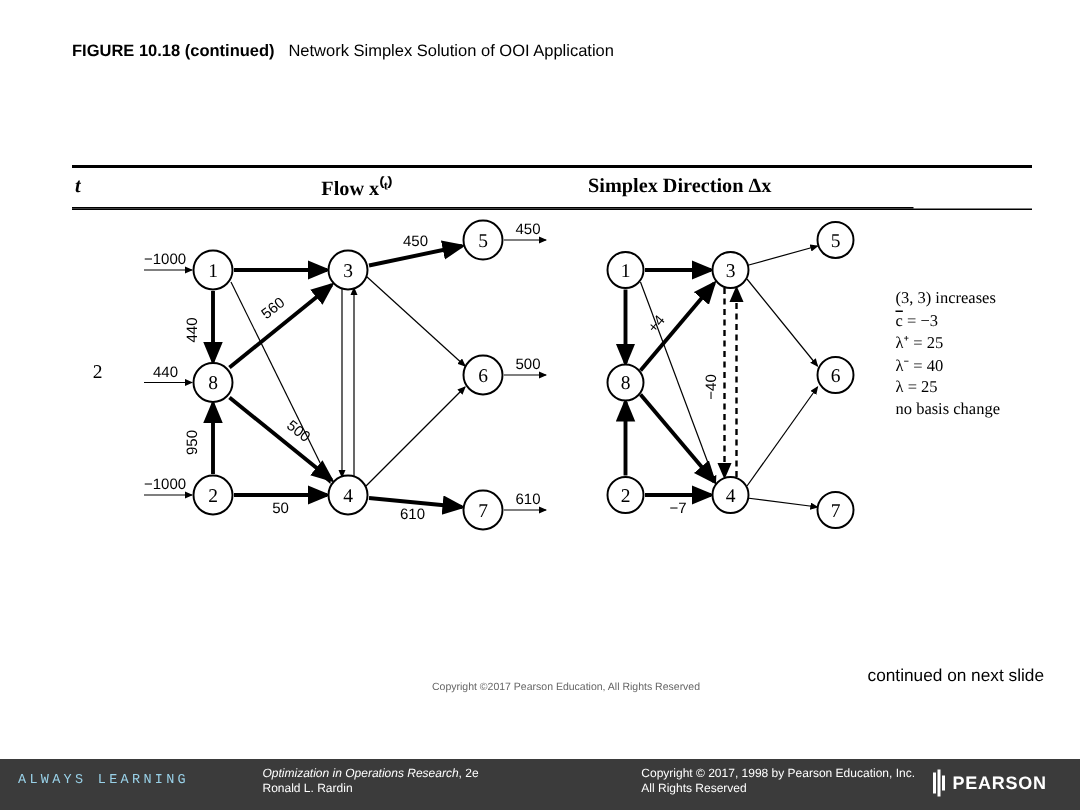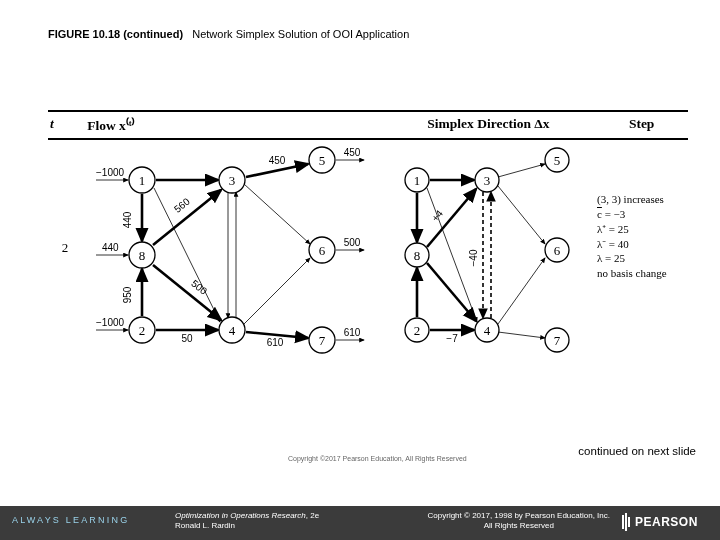--- a/index.html
+++ b/index.html
@@ -2,66 +2,65 @@
 <html><head>
 <meta charset="utf-8">
 <style>
   html,body{margin:0;padding:0;width:720px;height:540px;background:#fff;font-family:Arial,Helvetica,sans-serif;color:#000;overflow:hidden}
   .page{position:relative;width:720px;height:540px}
   .title{position:absolute;top:28px;left:48px;font-size:11px}
   .title b{font-weight:bold}
   .content{position:absolute;top:110px;left:48px;width:640px;height:300px}
   .tbl{display:flex;border-top:2px solid #000;border-bottom:1px solid #000}
   .cell-t{width:34px}
-  .cell-flow{width:300px;text-align:left}
-  .cell-dir{width:215px;text-align:center}
+  .cell-flow{width:300px;text-align:center}
+  .cell-dir{width:215px;}
   .cell-step{width:91px;text-align:center}
   .tbl .hdr{font-family:'Times New Roman',serif;font-size:13.5px;font-weight:bold;padding:4px 2px;border-bottom:1px solid #000}
   .panes{display:flex;height:220px;position:relative}
   .pane-t{width:34px;position:relative}
   .pane-flow{width:300px;position:relative}
   .pane-dir{width:215px;position:relative}
   .pane-step{width:91px;position:relative;font-family:'Times New Roman',serif;font-size:11px;line-height:1.35;padding-top:52px}
   svg{position:absolute;top:0;left:0}
   .node{fill:#fff;stroke:#000;stroke-width:1.3}
   .nlabel{font-family:'Times New Roman',serif;font-size:13px;text-anchor:middle;dominant-baseline:central}
   .elabel{font-family:Arial,sans-serif;font-size:10px;text-anchor:middle}
   .edge-thin{stroke:#000;stroke-width:0.8;fill:none}
   .edge-bold{stroke:#000;stroke-width:2.6;fill:none}
   .edge-dash{stroke:#000;stroke-width:1.6;stroke-dasharray:4 3;fill:none}
   .arrow{fill:#000}
   .tval{font-family:'Times New Roman',serif;font-size:13px;text-align:center;position:absolute;top:100px;left:0;width:34px}
   .copyright-sm{position:absolute;top:345px;left:240px;font-size:7px;color:#666}
   .continued{position:absolute;top:445px;right:24px;font-size:11.5px}
   .footer{position:absolute;bottom:0;left:0;width:720px;height:34px;background:#3b3b3b;display:flex;align-items:center}
-  .learning{position:absolute;left:12px;top:9px;color:#99d1e8;letter-spacing:2.2px;font-size:9px;font-family:Liberation Sans, sans-serif}
+  .learning{position:absolute;left:12px;top:9px;color:#99d1e8;letter-spacing:2.2px;font-size:9px;font-family:Liberation Mono, monospace}
   .book{position:absolute;left:175px;top:5px;color:#fff;font-size:8px;line-height:1.3}
   .book .ttl{font-style:italic}
-  .cr{position:absolute;right:110px;top:5px;color:#fff;font-size:8px;text-align:center;line-height:1.3}
+  .cr{position:absolute;right:110px;top:5px;color:#fff;font-size:8px;text-align:left;line-height:1.3}
   .logo{position:absolute;right:12px;top:5px;width:86px;height:22px;display:flex;align-items:center}
   .logo .bar{width:2px;height:14px;background:#fff;margin-right:1px}
   .logo .txt{color:#fff;font-size:12px;font-weight:bold;letter-spacing:0.5px;margin-left:4px}
   .macron{text-decoration:overline}
 </style>
 </head>
 <body>
 
 <div class="page">
 
   <div class="title">
     <b>FIGURE 10.18 (continued)</b>
     &nbsp;&nbsp;<span>Network Simplex Solution of OOI Application</span>
   </div>
 
   <div class="content">
     <div class="tbl">
       <div class="hdr cell-t"><i>t</i></div>
       <div class="hdr cell-flow">Flow x⁽ᵗ⁾</div>
       <div class="hdr cell-dir">Simplex Direction Δx</div>
-      <div class="hdr cell-step">Step</div>
     </div>
     <div class="panes">
       <div class="pane-t">
         <div class="tval">2</div>
       </div>
       <div class="pane-flow">
         <svg width="300" height="220">
           <defs>
             <marker id="ah" markerWidth="7" markerHeight="7" refX="6" refY="3" orient="auto">
                 <path d="M0,0 L7,3 L0,6 z" class="arrow"></path>

